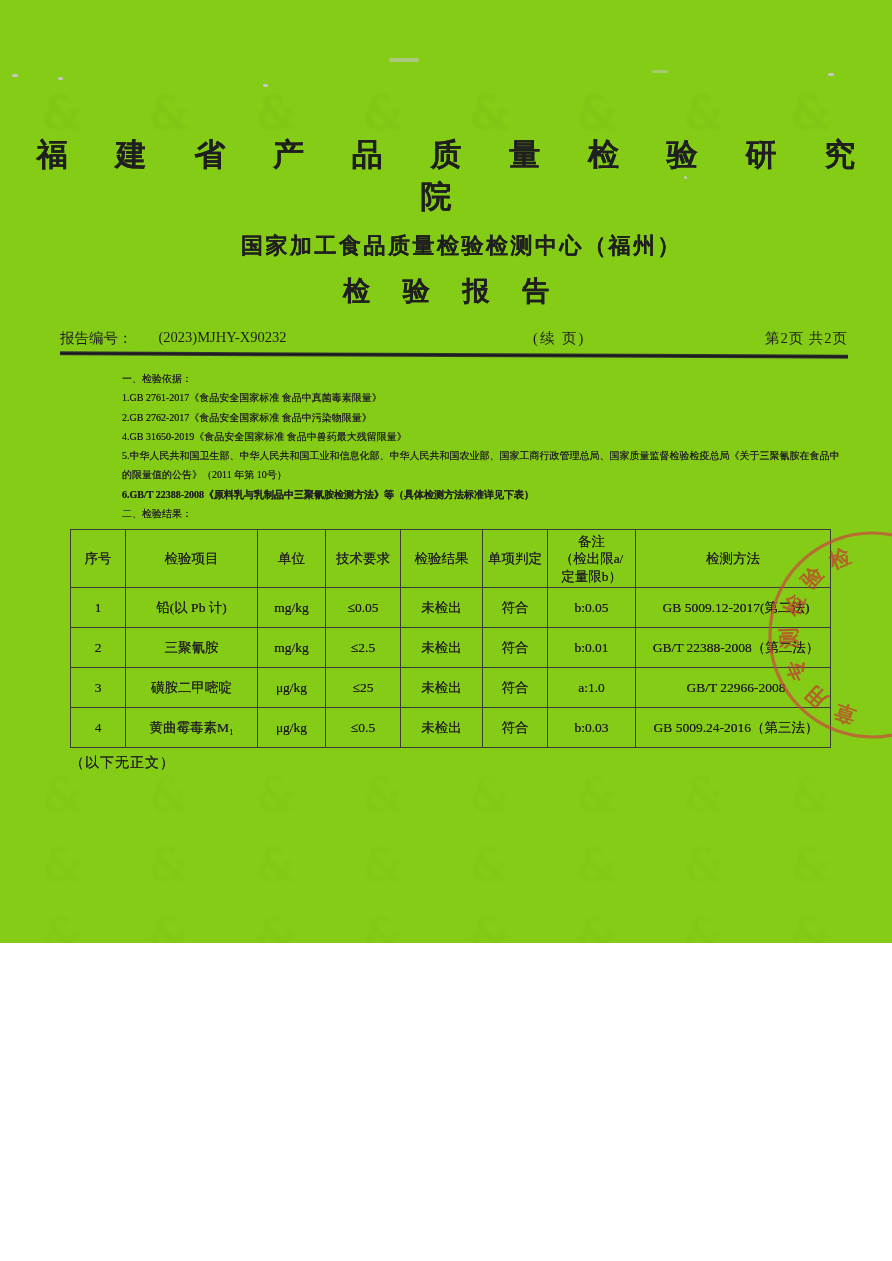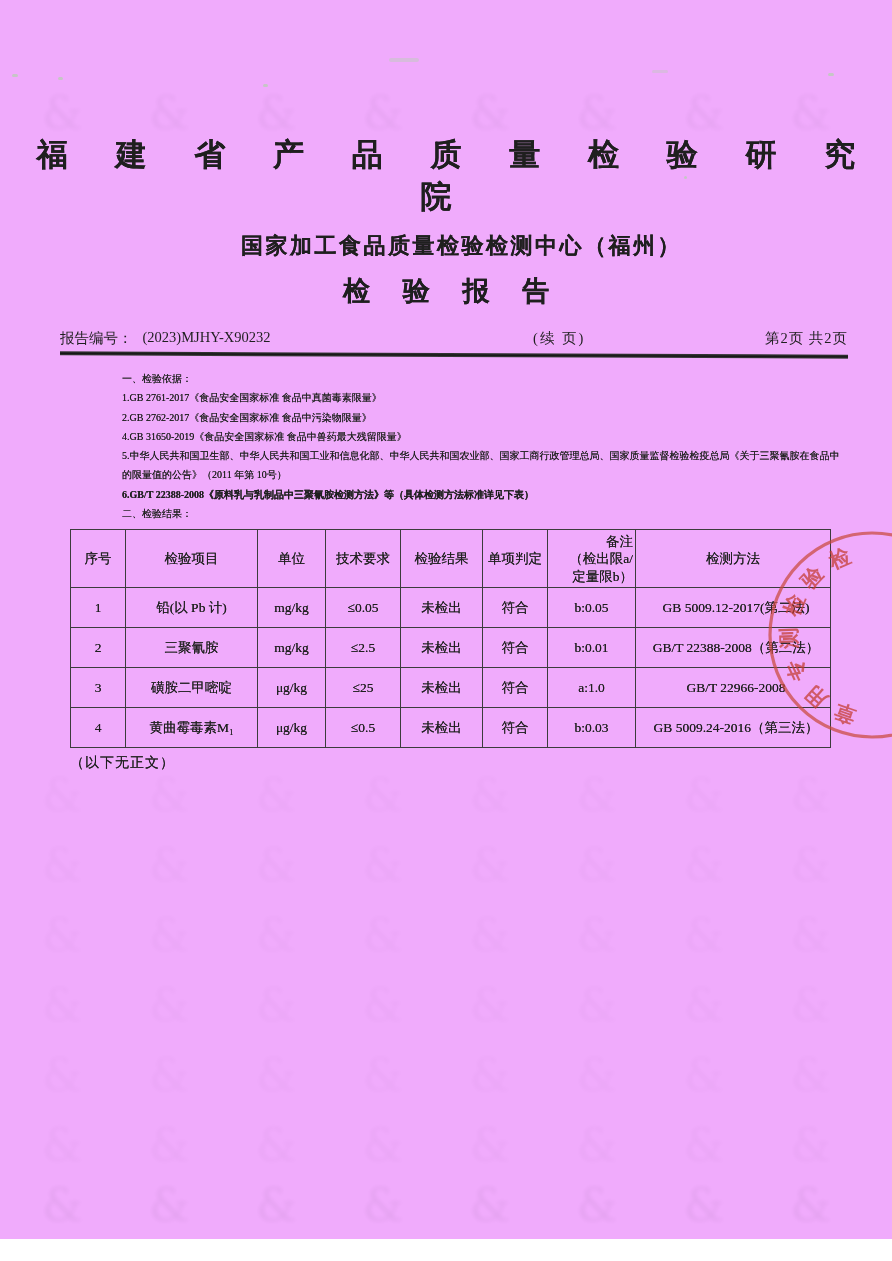--- a/index.html
+++ b/index.html
@@ -1,19 +1,19 @@
 <!DOCTYPE html>
 <html><head>
 <meta charset="utf-8">
 <style>
   html,body{margin:0;padding:0;background:#ffffff;}
   .page{
     position:relative;
-    width:892px;height:1239px;
-    background:#f0abfc;
+    width:892px;height:943px;
+    background:#84cc16;
     overflow:hidden;
     font-family:"Liberation Serif","DejaVu Serif",serif;
     color:#1f1f1f;
   }
   
   .wm{
     position:absolute;left:0;width:892px;
     padding-left:42px;
     font-size:46px;letter-spacing:66px;
     color:#000;filter:blur(2px);
@@ -41,21 +41,21 @@
     font-size:27px;font-weight:bold;letter-spacing:13px;text-indent:13px;
     text-shadow:0 0 .5px #222;
   }
 
   
   .meta{
     display:flex;align-items:baseline;
     margin:20px 44px 0 60px;
     font-size:14.5px;
   }
-  .meta .m-left{flex:1;display:flex;gap:10px;white-space:nowrap;}
+  .meta .m-left{flex:1;display:flex;gap:26px;white-space:nowrap;}
   .meta .m-center{flex:1;text-align:right;white-space:nowrap;letter-spacing:2px;}
   .meta .m-right{flex:1;text-align:right;white-space:nowrap;letter-spacing:1px;}
   .rule{
     margin:5px 44px 0 60px;height:4px;
     background:linear-gradient(#3a3a3a,#151515 55%,#444);
     transform:rotate(0.25deg);
   }
 
   
   .body{
@@ -80,21 +80,21 @@
     border:1px solid #3c3c3c;
     font-weight:normal;
     text-align:center;
     padding:0 2px;
     overflow:hidden;
     text-shadow:0 0 .3px #333;
   }
   table.results thead th{height:57px;line-height:1.3;}
   table.results tbody td{height:39px;}
   table.results td.col-method{text-align:center;padding-left:8px;white-space:nowrap;}
-  .remark-h span{display:block;text-align:right;}
+  .remark-h span{display:block;}
 
   .end-note{
     width:680px;margin:6px 0 0 70px;
     text-align:left;font-size:14px;letter-spacing:1px;
     text-shadow:0 0 .3px #333;
   }
 
   
   .stamp{position:absolute;left:740px;top:505px;width:260px;height:260px;pointer-events:none;}
 </style>

